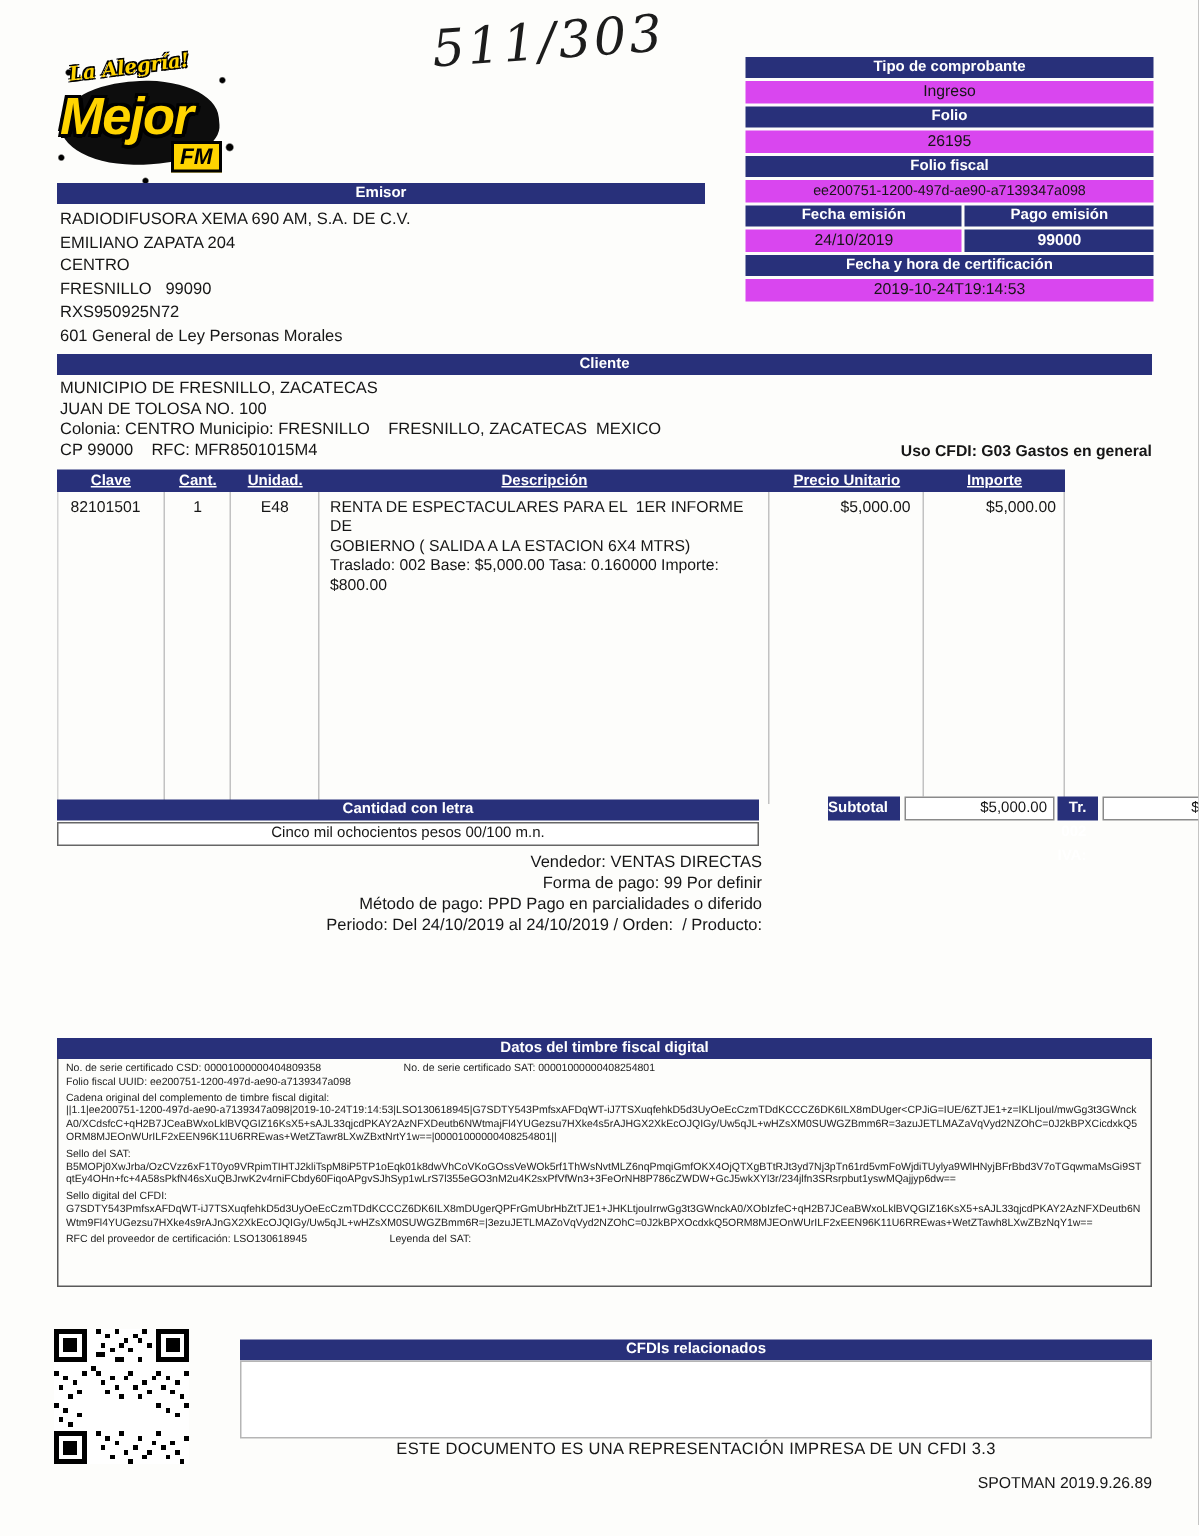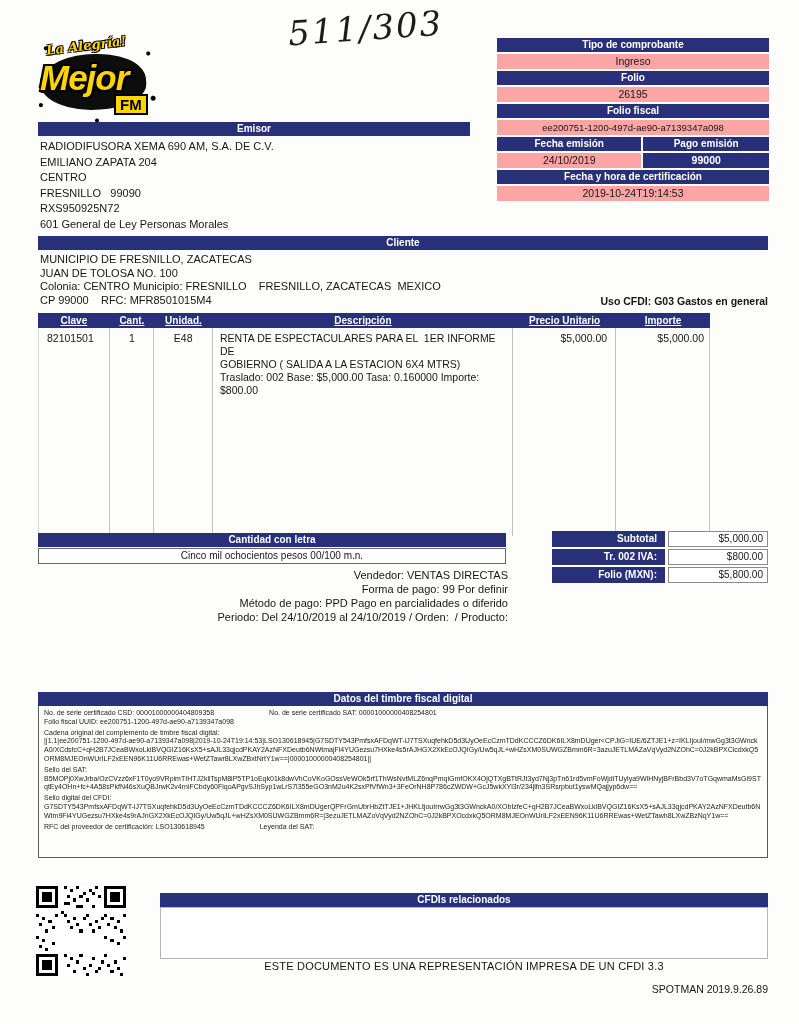--- a/index.html
+++ b/index.html
@@ -16,27 +16,27 @@
             radial-gradient(circle at 8% 12%, #000 1.5px, transparent 2.5px),
             radial-gradient(circle at 92% 18%, #000 1.5px, transparent 2.5px),
             radial-gradient(circle at 96% 70%, #000 2px, transparent 3px),
             radial-gradient(circle at 4% 78%, #000 1.5px, transparent 2.5px),
             radial-gradient(circle at 50% 96%, #000 1.5px, transparent 2.5px); }
   .logo-blob { position:absolute; left:4px; top:16px; width:106px; height:56px; background:#0d0d0d; border-radius:48% 55% 42% 58%; transform:rotate(-5deg); }
   .logo-script { position:absolute; left:10px; top:0px; color:#ffd400; font-family:"DejaVu Serif", serif; font-style:italic; font-weight:bold; font-size:13px; transform:rotate(-7deg); white-space:nowrap;
                  text-shadow:1px 1px 0 #000, -1px 1px 0 #000, 1px -1px 0 #000, -1px -1px 0 #000; }
   .logo-main { position:absolute; left:4px; top:20px; color:#ffd400; font-weight:bold; font-style:italic; font-size:35px; letter-spacing:-1px; white-space:nowrap;
                text-shadow:2px 2px 0 #000, -2px 2px 0 #000, 2px -2px 0 #000, -2px -2px 0 #000, 0 3px 0 #000, 3px 0 0 #000; }
-  .logo-fm { position:absolute; left:78px; top:56px; background:#ffd400; color:#000; border:2px solid #000; font-weight:bold; font-size:15px; line-height:17px; padding:0 4px; }
+  .logo-fm { position:absolute; left:78px; top:56px; background:#ffd400; color:#000; border:2px solid #000; font-weight:bold; font-style:italic; font-size:15px; line-height:17px; padding:0 4px; }
 
   .handwritten { position:absolute; left:288px; top:8px; font-family:"DejaVu Serif", serif; font-style:italic; font-size:34px; color:#1c1c1c; transform:rotate(-4deg); letter-spacing:2px; }
 
   
   .hdr-right { position:absolute; left:497px; top:38px; width:272px; display:flex; flex-direction:column; gap:2px; }
-  .hval { text-align:center; font-size:10.5px; height:15px; line-height:15px; background:#fca5a5; }
+  .hval { text-align:center; font-size:10.5px; height:15px; line-height:15px; background:#d946ef; }
   .two-col { display:flex; gap:2px; }
   .half1 { flex:1.15; } .half2 { flex:1; }
   .navyval { background:#28307a; color:#fff; font-weight:bold; }
   .uuid { font-size:9.5px; }
 
   
   .emisor-bar { position:absolute; left:38px; top:122px; width:432px; }
   .emisor-lines { position:absolute; left:40px; top:139px; width:440px; font-size:11px; line-height:15.5px; }
   .e-line { white-space:pre-wrap; }
 
@@ -57,21 +57,21 @@
   .td.c1 { padding-left:8px; }
   .td.c2, .td.c3 { text-align:center; }
   .td.c4 { padding-left:7px; padding-right:6px; line-height:13px; }
   .td.c5 { text-align:right; padding-right:8px; }
   .td.c6 { text-align:right; padding-right:5px; }
   .desc-line { white-space:pre-wrap; }
 
   
   .letra-bar { position:absolute; left:38px; top:533px; width:468px; }
   .letra-val { position:absolute; left:38px; top:548px; width:468px; height:16px; line-height:14px; border:1px solid #666; text-align:center; font-size:10px; background:#fff; }
-  .totals { position:absolute; left:512px; top:531px; width:256px; display:flex; flex-direction:column; gap:2px;padding-left:40px; }
+  .totals { position:absolute; left:512px; top:531px; width:256px; display:flex; flex-direction:row; gap:2px;padding-left:40px; }
   .trow { display:flex; gap:3px; height:16px; }
   .tlabel { flex:1; background:#28307a; color:#fff; font-weight:bold; font-size:10px; text-align:right; line-height:16px; padding-right:8px; }
   .tval { width:100px; background:#fff; border:1px solid #8a8a8a; font-size:10px; text-align:right; line-height:14px; padding-right:4px; }
 
   
   .payment { position:absolute; left:38px; top:569px; width:470px; display:flex; flex-direction:column; gap:2px; font-size:11px;text-align:right; }
   .pline { white-space:pre-wrap; }
 
   
   .timbre-bar { position:absolute; left:38px; top:692px; width:730px; }

